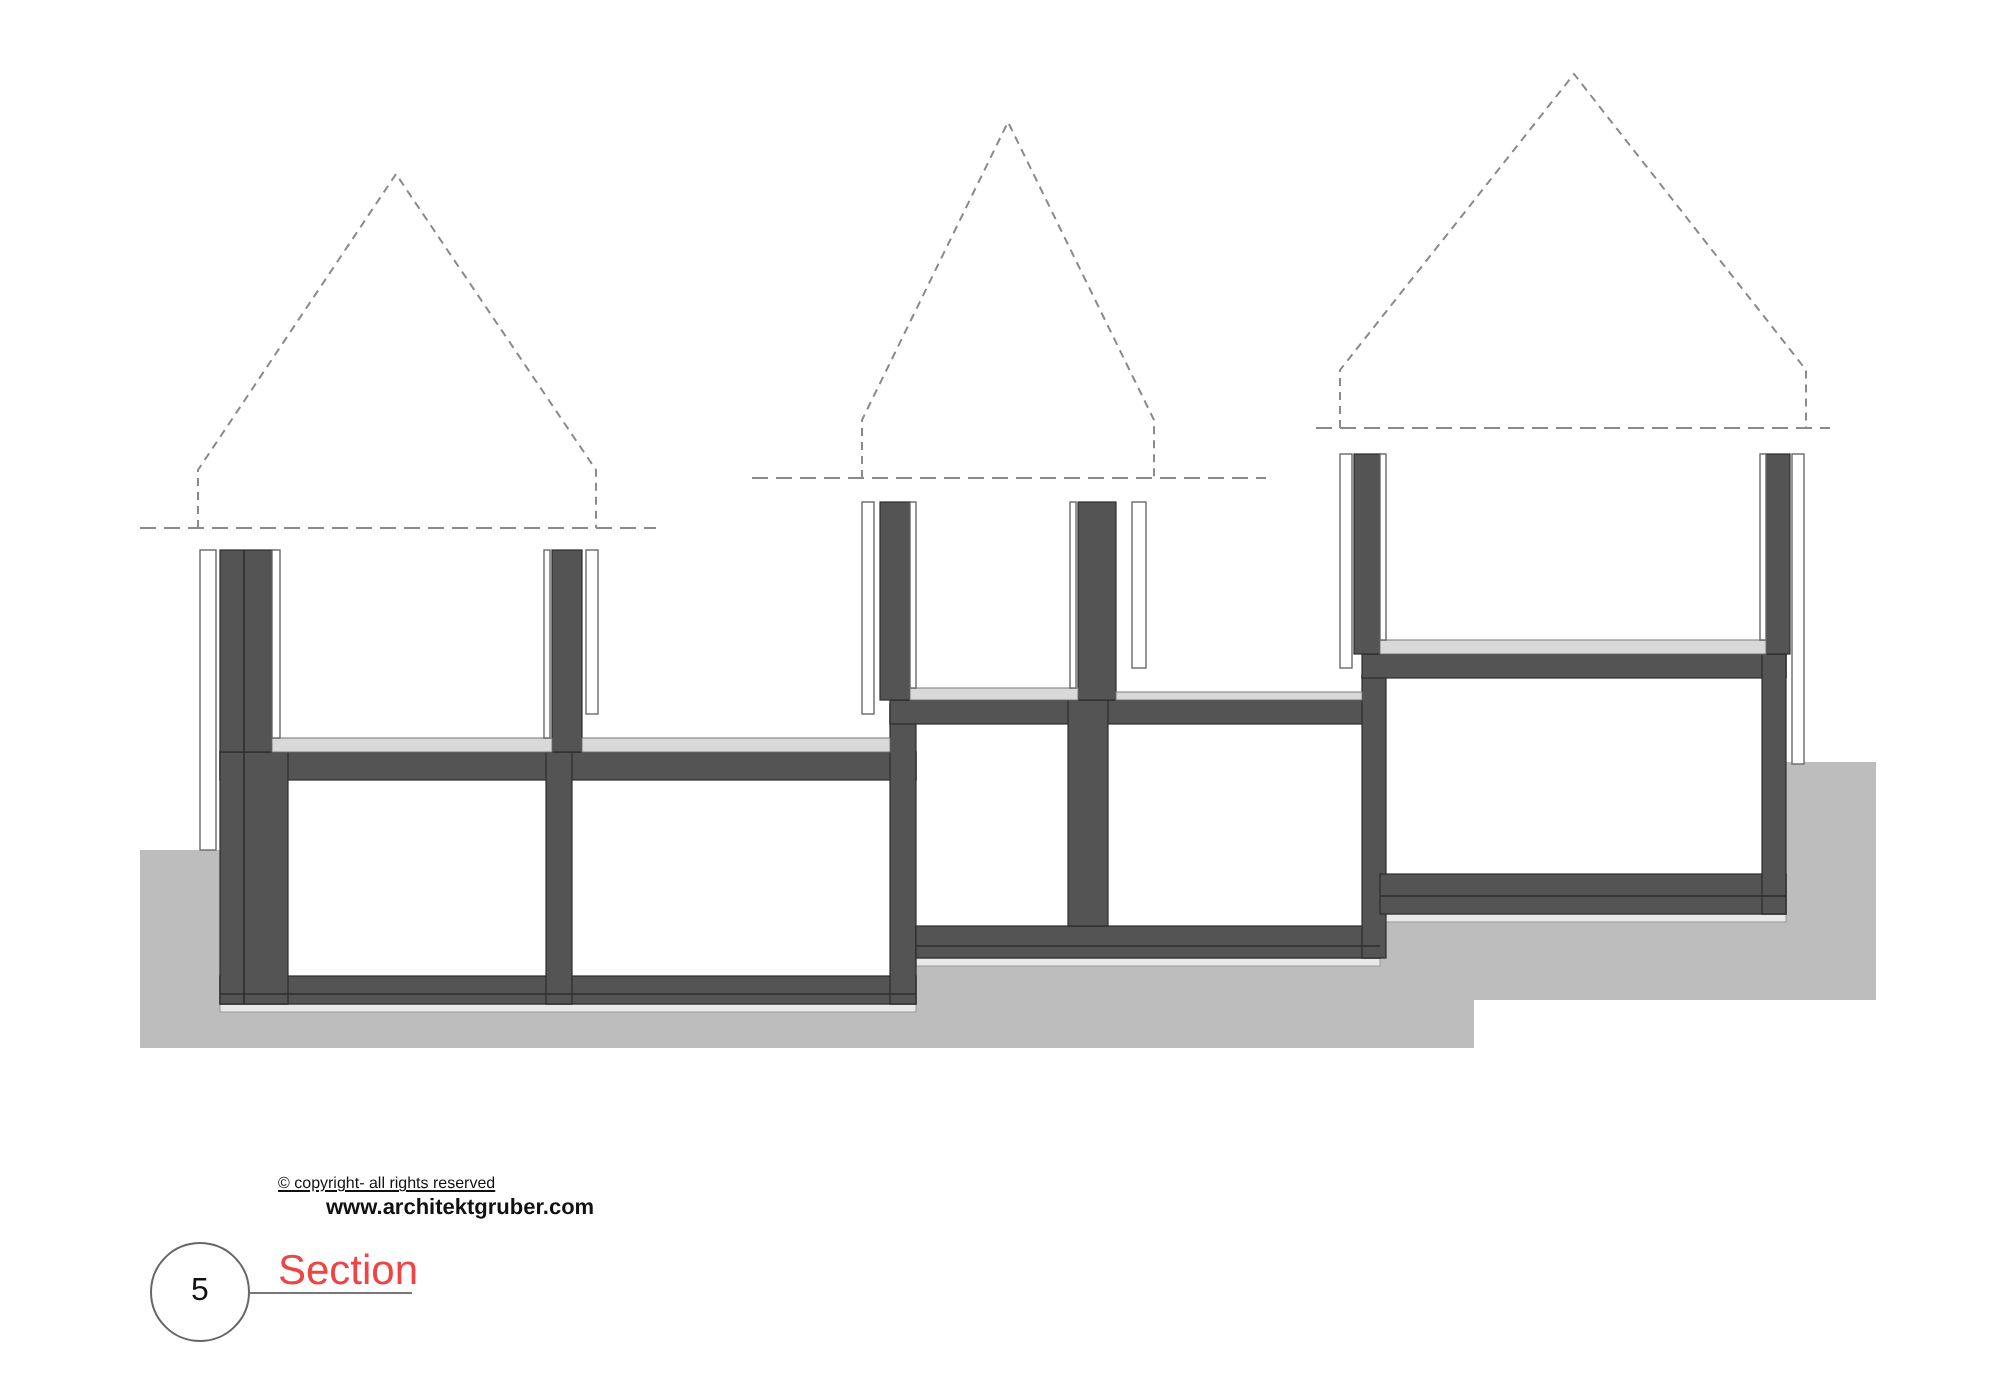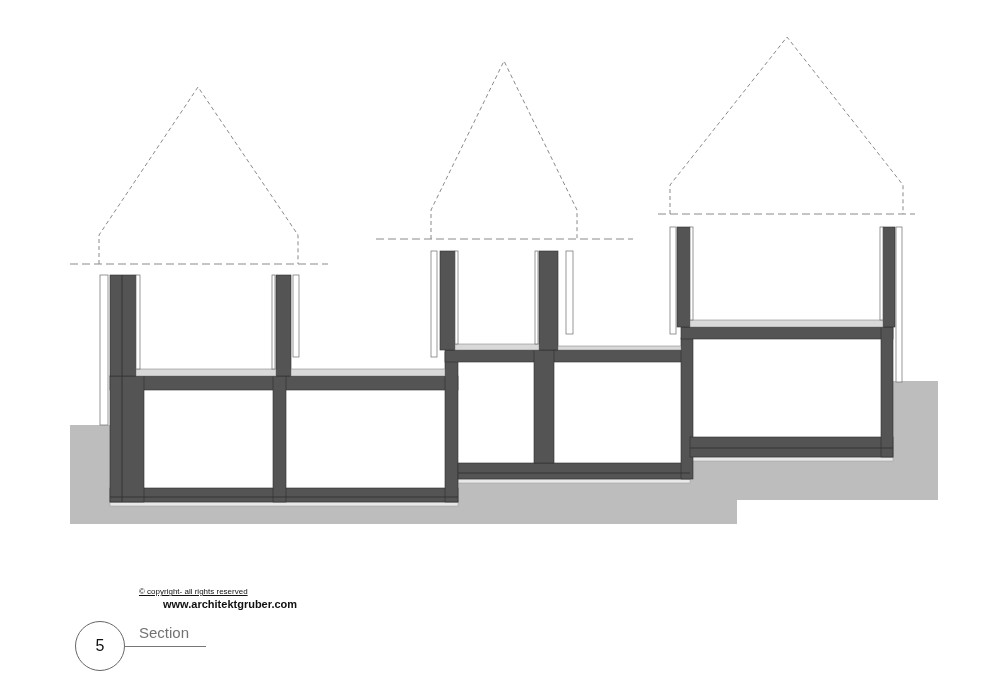--- a/index.html
+++ b/index.html
@@ -1,21 +1,21 @@
 <!DOCTYPE html>
 <html><head>
 <meta charset="utf-8">
 <style>
   html, body { margin:0; padding:0; background:#ffffff; }
   body { width:1000px; height:695px; position:relative; overflow:hidden; font-family:"Liberation Sans", sans-serif; }
   #drawing { position:absolute; left:0; top:0; }
   .copyright { position:absolute; left:139px; top:587px; font-size:8px; color:#111;text-decoration:underline; }
   .website { position:absolute; left:139px; top:598px; font-size:11px; font-weight:bold; color:#111;margin-left:24px; }
   .section-circle { position:absolute; left:75px; top:621px; width:50px; height:50px; border:1px solid #666; border-radius:50%; display:flex; align-items:center; justify-content:center; font-size:16px; color:#111; box-sizing:border-box; background:#fff; }
-  .section-title { position:absolute; left:139px; top:624px; font-size:15px; color:#737373; }
+  .section-title { position:absolute; left:139px; top:624px; font-size:21px; color:#ef4444; }
   .section-underline { position:absolute; left:125px; top:646px; width:81px; height:1px; background:#777; }
 </style>
 </head>
 <body>
 
 <svg id="drawing" width="1000" height="695" viewBox="0 0 1000 695" xmlns="http://www.w3.org/2000/svg">
 
   <g>
     <polygon fill="#bdbdbd" points="70,425 110,425 110,505 458,505 458,482 690,482 690,460 893,460 893,381 938,381 938,500 737,500 737,524 70,524"></polygon>
   </g>

